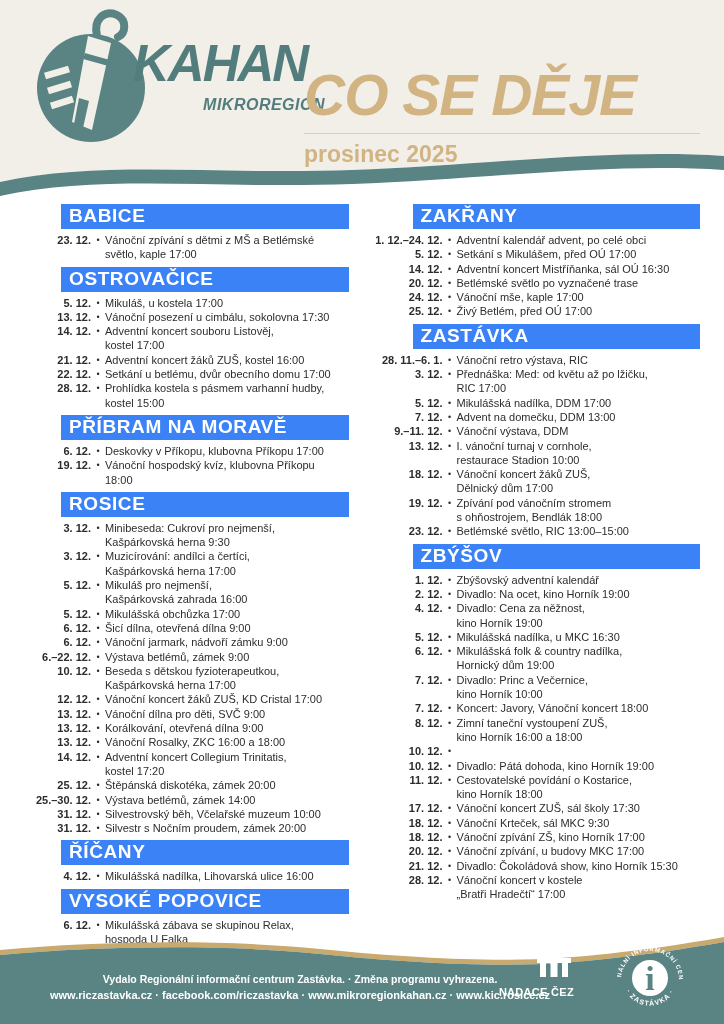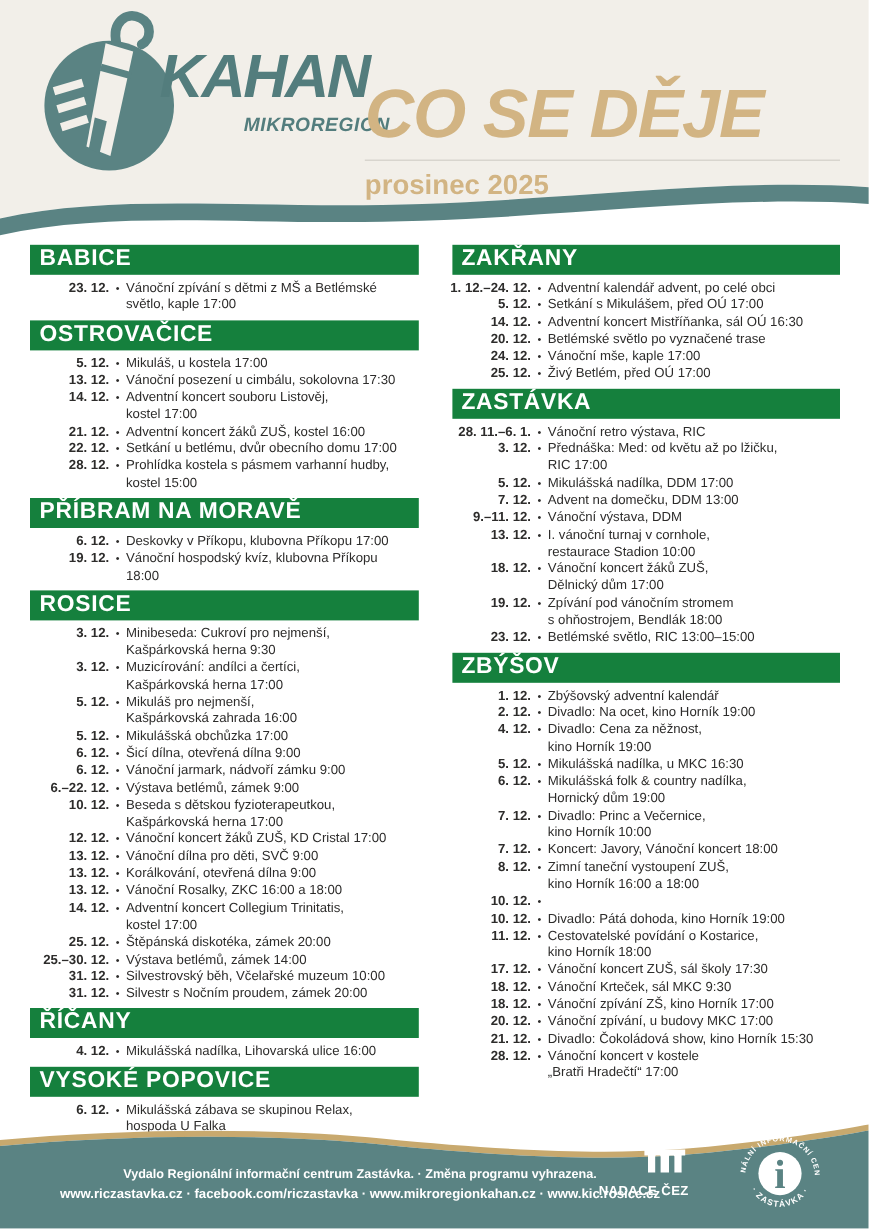--- a/index.html
+++ b/index.html
@@ -29,23 +29,23 @@
     font-size:57px; font-weight:bold; font-style:italic;
     color:#d2b483; line-height:62px; white-space:nowrap; letter-spacing:-1px;
   }
   .title-rule { border:none; border-top:1px solid #d2cfc8; margin:7px 0 0 0; }
   .page-subtitle { margin-top:7px; font-size:23px; font-weight:bold; color:#d2b483; }
   
   .columns { position:absolute; top:204px; left:25px; width:675px; display:flex; gap:28px; }
   .col { flex:0 0 323.5px; width:323.5px; }
   .section { margin-bottom:5px; }
   .section-bar {
-    background:#15803d; color:#ffffff;
+    background:#3b82f6; color:#ffffff;
     font-size:19px; line-height:20px; font-weight:bold;
-    letter-spacing:0.6px; padding:2px 8px 3px 8px;
+    letter-spacing:0.6px; padding:2px 8px 3px 8px;margin-left:36px;
   }
   .event-list { padding:4px 0 0 0; }
   .event { display:grid; grid-template-columns:66px 14px 1fr; font-size:11px; line-height:14.3px; }
   .event-date { grid-column:1; justify-self:end; font-weight:bold; white-space:nowrap; }
   .event-bullet { grid-column:2; text-align:center; font-size:9px; line-height:14.3px; }
   .event-text { grid-column:3; white-space:pre-line; }
   
   .footer { position:absolute; left:0; bottom:0; width:608px; height:92px; }
   .footer-bg { position:absolute; top:0; left:0; display:block; }
   .footer-text {
@@ -231,21 +231,21 @@
     </div>
             <div class="event">
       <span class="event-date">13. 12.</span>
       <span class="event-bullet">•</span>
       <span class="event-text">Vánoční Rosalky, ZKC 16:00 a 18:00</span>
     </div>
             <div class="event">
       <span class="event-date">14. 12.</span>
       <span class="event-bullet">•</span>
       <span class="event-text">Adventní koncert Collegium Trinitatis,
-kostel 17:00</span>
+kostel 17:20</span>
     </div>
             <div class="event">
       <span class="event-date">25. 12.</span>
       <span class="event-bullet">•</span>
       <span class="event-text">Štěpánská diskotéka, zámek 20:00</span>
     </div>
             <div class="event">
       <span class="event-date">25.–30. 12.</span>
       <span class="event-bullet">•</span>
       <span class="event-text">Výstava betlémů, zámek 14:00</span>

